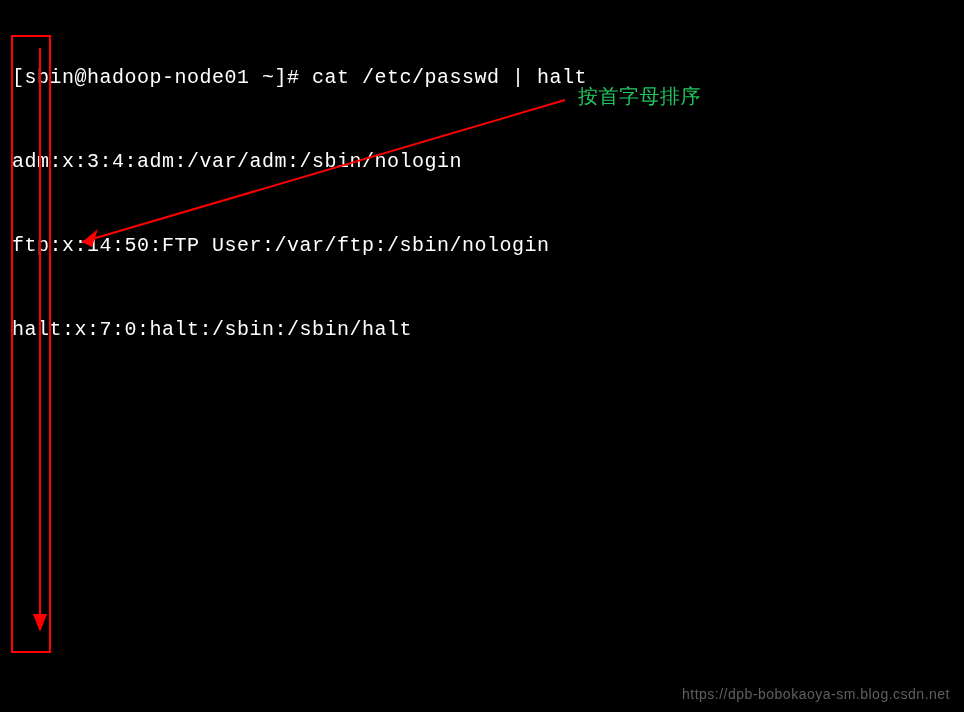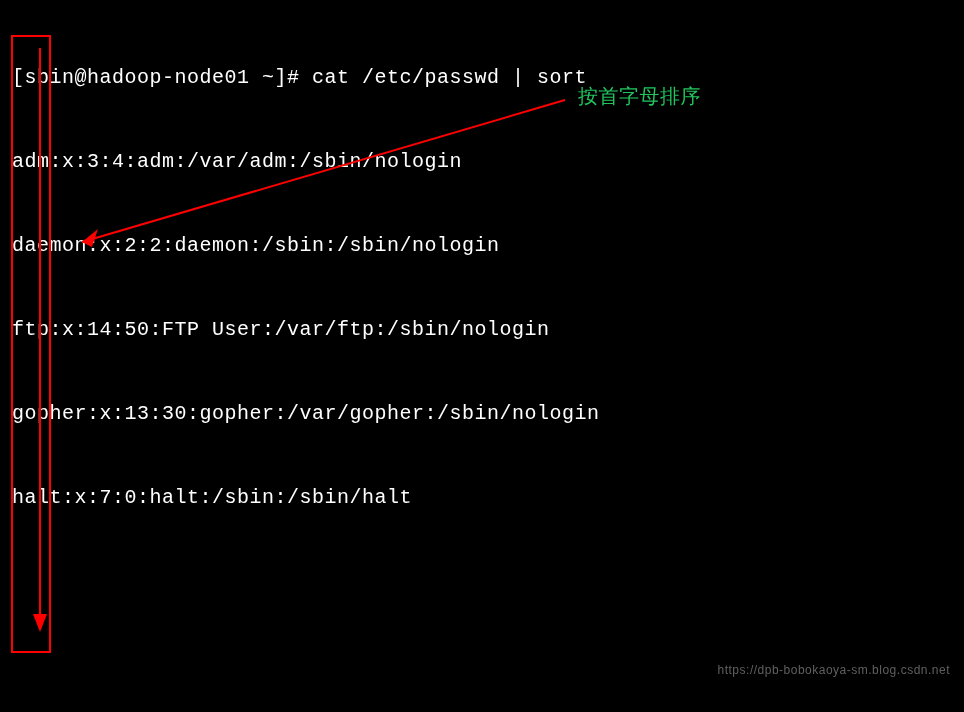--- a/index.html
+++ b/index.html
@@ -31,44 +31,42 @@
     .annotation {
       position: absolute;
       color: #22c55e;
       font-family: "Microsoft YaHei", sans-serif;
       font-size: 20px;
       font-weight: normal;
       pointer-events: none;
     }
     .watermark {
       position: absolute;
-      bottom: 28px;
+      bottom: 4px;
       right: 14px;
       color: #888888;
       font-family: Arial, sans-serif;
-      font-size: 12px;
+      font-size: 14px;
       opacity: 0.7;
       pointer-events: none;
     }
     .arrow-svg {
       position: absolute;
       top: 0;
       left: 0;
       pointer-events: none;
     }
   </style>
 </head>
 <body>
 
 <div class="terminal">
-  <span class="line"><span>[sbin@hadoop-node01 ~]# </span><span>cat /etc/passwd | sort</span></span>
+  <span class="line"><span>[sbin@hadoop-node01 ~]# </span><span>cat /etc/passwd | halt</span></span>
   <span class="line">adm:x:3:4:adm:/var/adm:/sbin/nologin</span>
-  <span class="line">daemon:x:2:2:daemon:/sbin:/sbin/nologin</span>
   <span class="line">ftp:x:14:50:FTP User:/var/ftp:/sbin/nologin</span>
-  <span class="line">gopher:x:13:30:gopher:/var/gopher:/sbin/nologin</span>
   <span class="line">halt:x:7:0:halt:/sbin:/sbin/halt</span>
   
   
   
   
   
   
   
   
   

